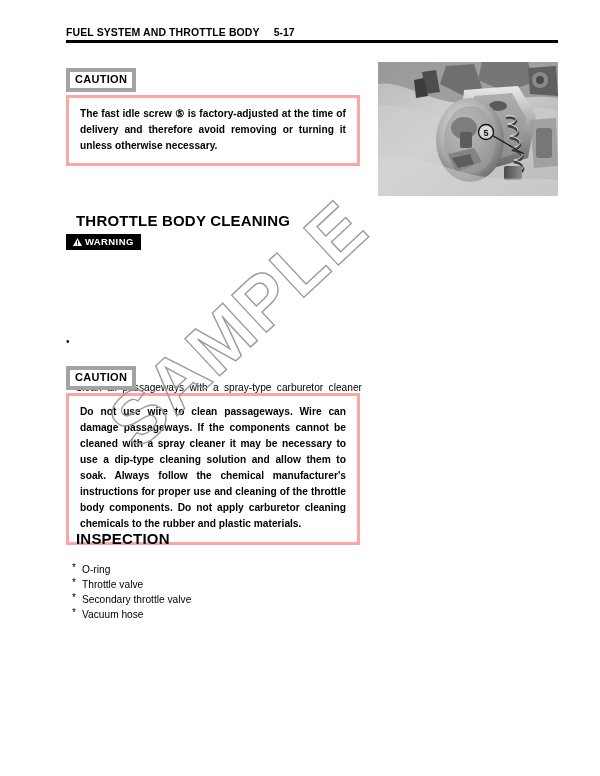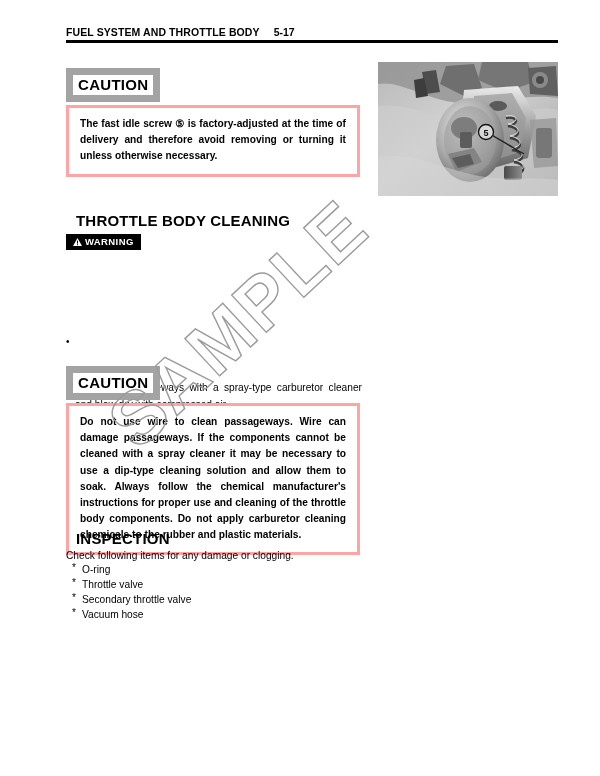--- a/index.html
+++ b/index.html
@@ -47,23 +47,23 @@
     left: 66px;
     top: 40px;
     width: 492px;
     height: 3px;
     background: #000;
   }
 
   
   .caution-label {
     display: inline-block;
-    border: 7px solid #a3a3a3;
+    border: 4px solid #a3a3a3;
     padding: 1px 5px 2px 5px;
-    font-size: 15px;
+    font-size: 11px;
     font-weight: bold;
     letter-spacing: 0.3px;
     background: #fff;
     line-height: 1.15;
   }
   .warning-label {
     display: inline-block;
     background: #000;
     color: #fff;
     padding: 2px 7px 2px 7px;
@@ -328,21 +328,20 @@
   </div>
 
   <div class="block-caution2">
     <span class="caution-label">CAUTION</span>
     <div class="notice-box">
       <p>Do not use wire to clean passageways. Wire can damage passageways. If the components cannot be cleaned with a spray cleaner it may be necessary to use a dip-type cleaning solution and allow them to soak. Always follow the chemical manufacturer's instructions for proper use and cleaning of the throttle body components. Do not apply carburetor cleaning chemicals to the rubber and plastic materials.</p>
     </div>
   </div>
 
   <div class="section-heading" id="heading-inspection">INSPECTION</div>
-  <div class="inspect-intro">Check following items for any damage or clogging.</div>
   <ul class="inspect-list">
     <li>
       <span class="ast">*</span>
       <span>O-ring</span>
     </li>
     <li>
       <span class="ast">*</span>
       <span>Throttle valve</span>
     </li>
     <li>

